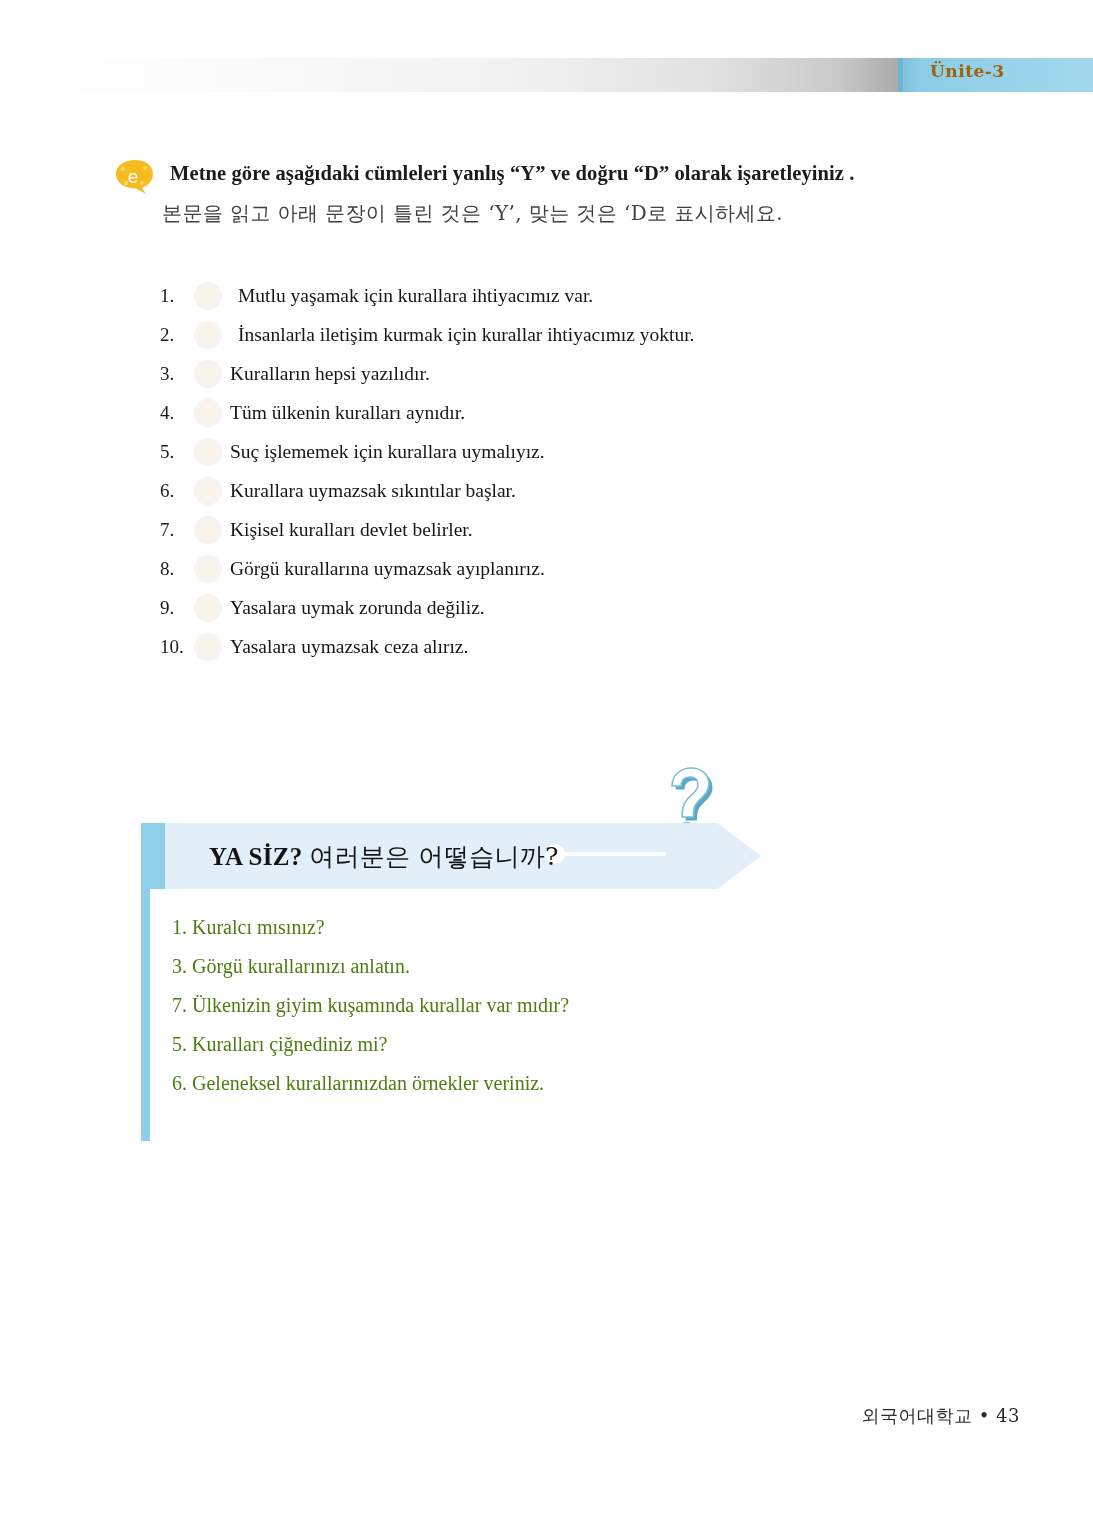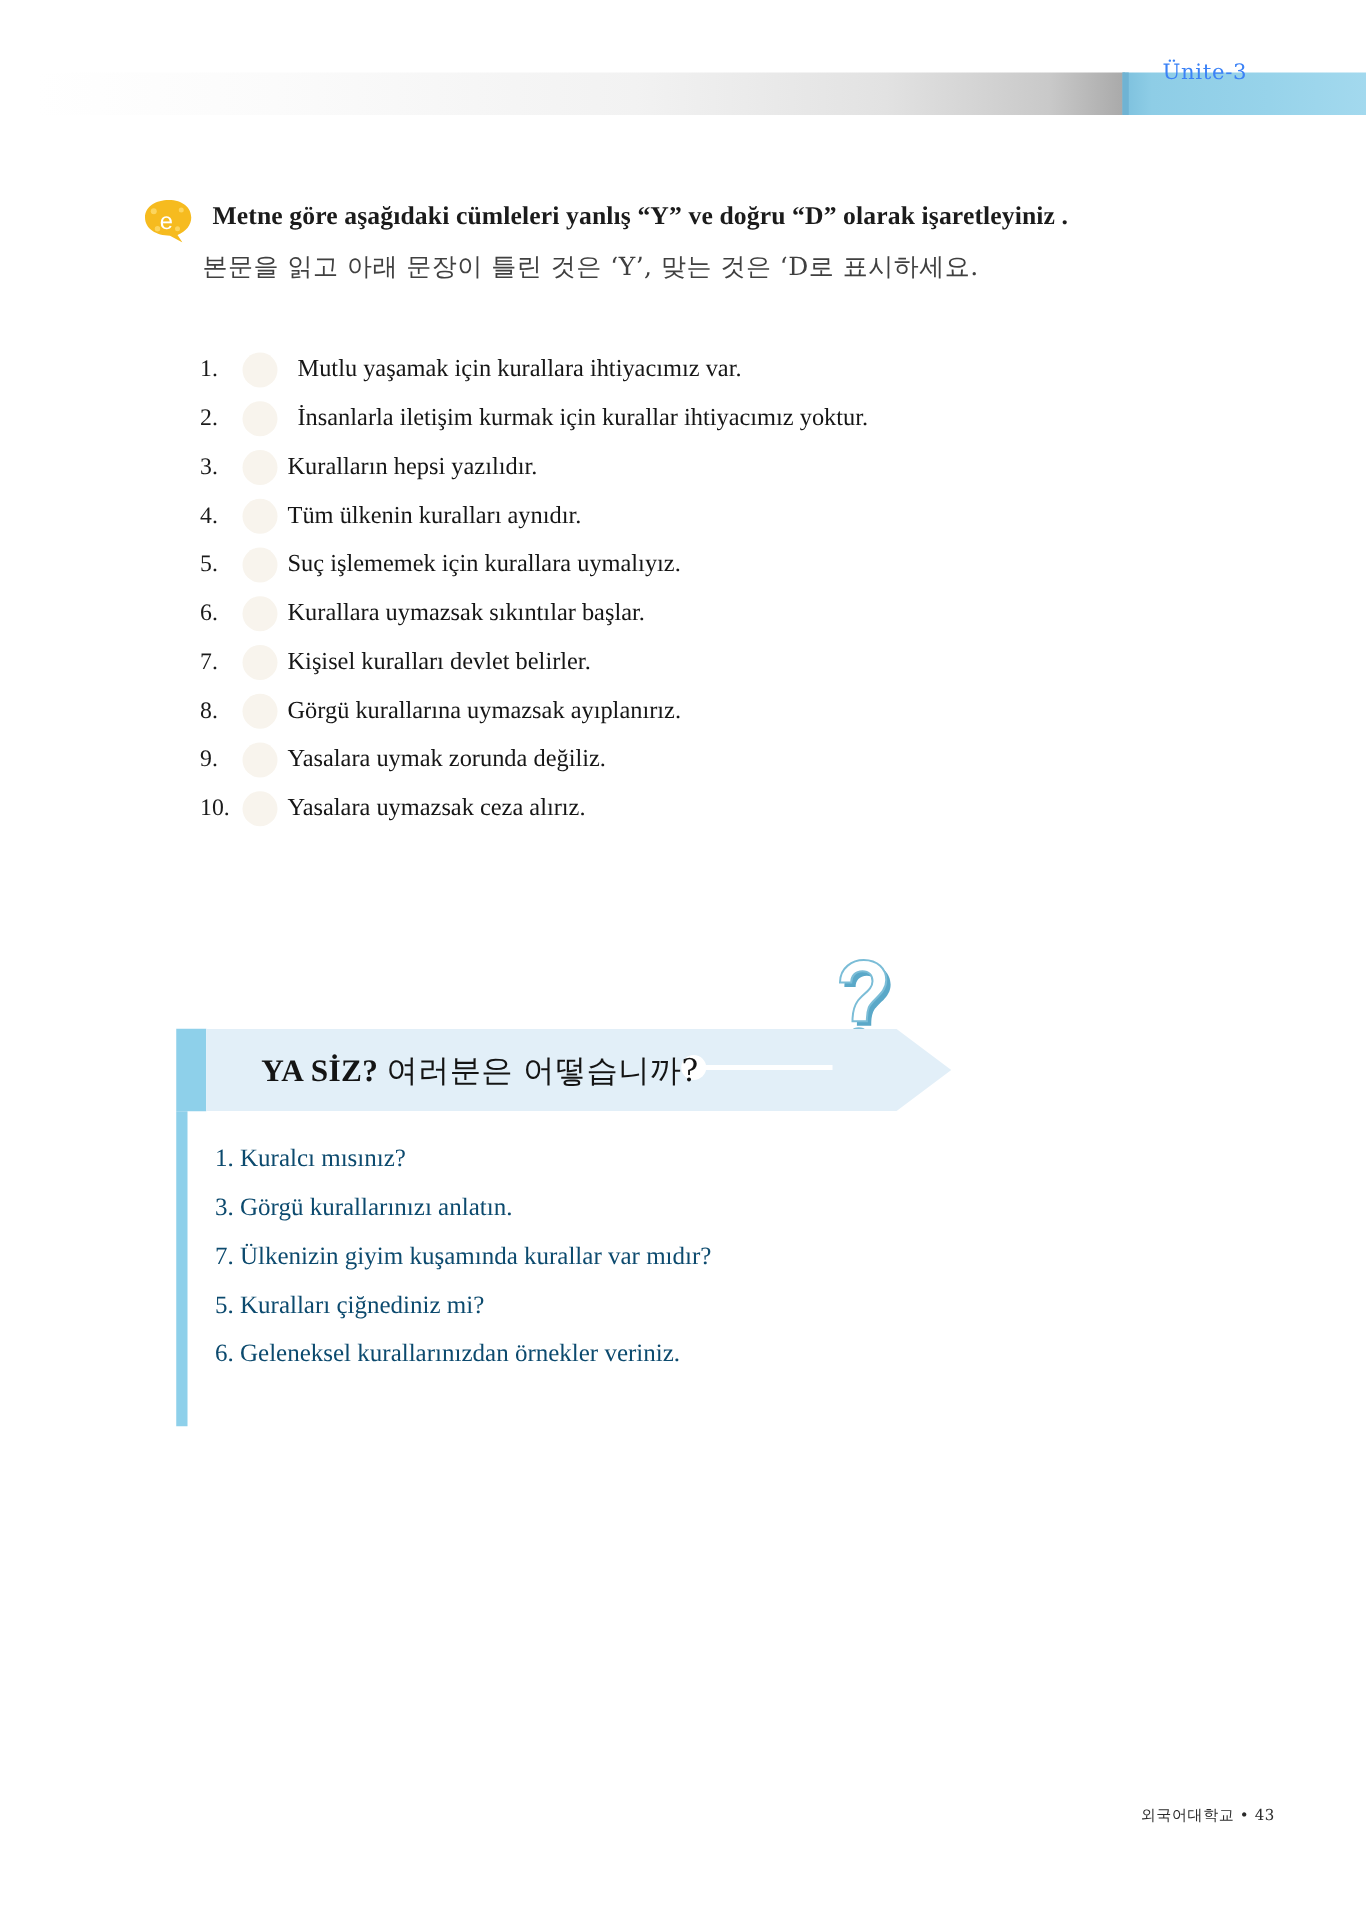--- a/index.html
+++ b/index.html
@@ -50,26 +50,26 @@
     position: absolute;
     left: 898px;
     top: 0;
     width: 5px;
     height: 34px;
     background: #6fb3d3;
   }
   .header-title {
     position: absolute;
     left: 930px;
-    top: 48px;
+    top: 61px;
     font-family: "DejaVu Serif", serif;
     font-size: 17px;
     letter-spacing: 0.5px;
-    color: #3b82f6;
-    font-weight: 400;
+    color: #a16207;
+    font-weight: 700;
   }
 
   
   .instruction {
     position: absolute;
     left: 112px;
     top: 158px;
     width: 900px;
   }
   .bullet-e {
@@ -223,33 +223,33 @@
     left: 172px;
     top: 908px;
     width: 720px;
   }
   .q-row {
     height: 39px;
     display: flex;
     align-items: center;
     font-size: 20px;
     font-family: "Liberation Serif", serif;
-    color: #0c4a6e;
+    color: #4d7c0f;
     white-space: nowrap;
   }
 
   
   .footer {
     position: absolute;
     left: 0;
-    top: 1444px;
+    top: 1404px;
     width: 1020px;
     text-align: right;
     font-family: "DejaVu Serif", serif;
-    font-size: 12px;
+    font-size: 18px;
     color: #2a2a2a;
     letter-spacing: 0.5px;
   }
 </style>
 </head>
 <body>
 
 <div class="header-band">
   <div class="header-gradient"></div>
   <div class="header-blue"></div>

